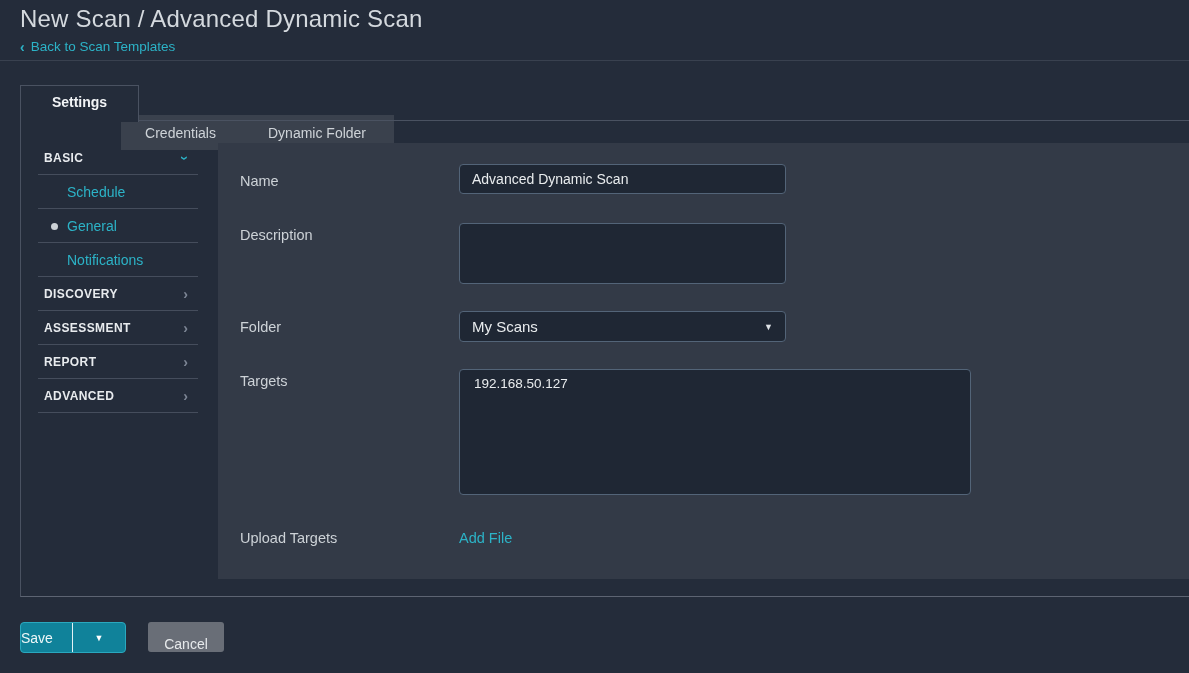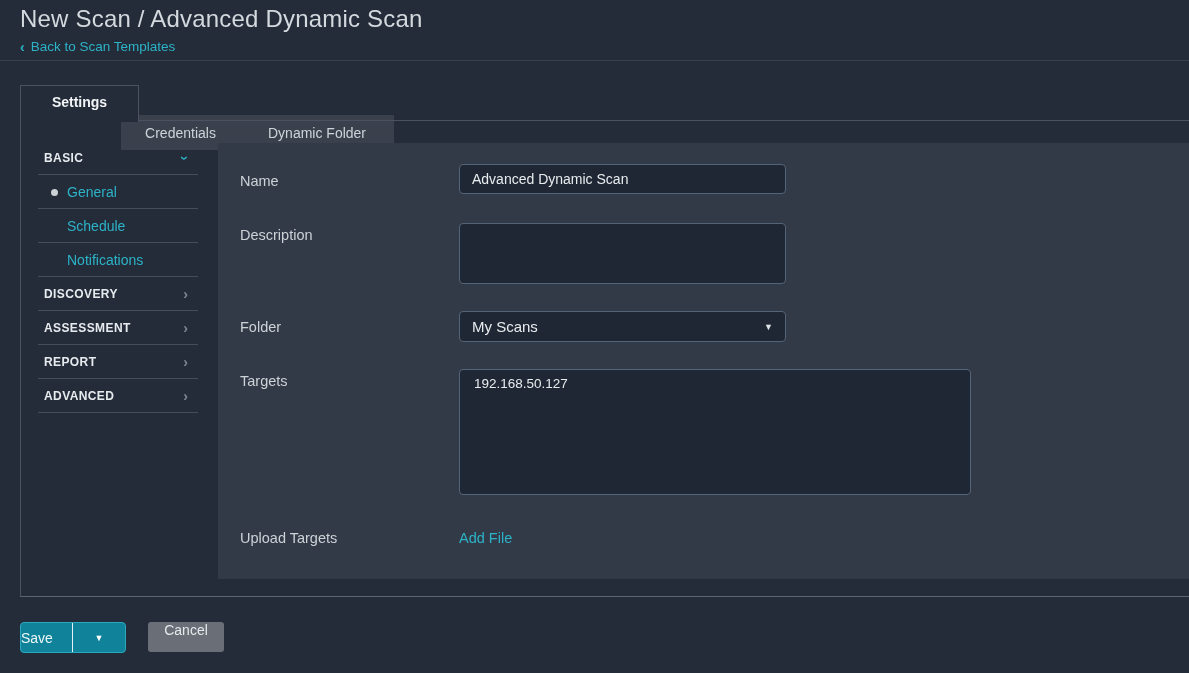--- a/index.html
+++ b/index.html
@@ -107,21 +107,21 @@
     border-right: 1px solid #e4f2f5;
   }
   .save-caret {
     flex: 1; display: flex; align-items: center; justify-content: center;
     color: #ffffff; font-size: 9px; cursor: pointer;
   }
   .cancel-button {
     position: absolute; left: 148px; top: 622px; width: 76px; height: 30px;
     background: #696e77; border: none; border-radius: 3px;
     color: #e6e9eb; font-size: 14px; font-family: "Liberation Sans", sans-serif;
-    cursor: pointer; display: flex; align-items: flex-start; justify-content: center;
+    cursor: pointer; display: flex; align-items: flex-end; justify-content: center;
   }
 </style>
 </head>
 <body>
 
 <div class="page-header">
   <div class="page-title">New Scan / Advanced Dynamic Scan</div>
   <div class="back-link">
     <span class="back-chevron">‹</span>
     <span>Back to Scan Templates</span>
@@ -141,25 +141,25 @@
 </div>
 
 <div class="content-panel">
 
   <div class="sidebar">
     <div class="side-row">
       <span class="side-section-label">BASIC</span>
       <span class="side-chevron chevron-down-cyan">›</span>
     </div>
     <div class="side-row">
+      <span class="side-item">Schedule</span>
+    </div>
+    <div class="side-row">
       <span class="active-bullet"></span>
       <span class="side-item">General</span>
-    </div>
-    <div class="side-row">
-      <span class="side-item">Schedule</span>
     </div>
     <div class="side-row">
       <span class="side-item">Notifications</span>
     </div>
     <div class="side-row">
       <span class="side-section-label">DISCOVERY</span>
       <span class="side-chevron chevron-right-gray">›</span>
     </div>
     <div class="side-row">
       <span class="side-section-label">ASSESSMENT</span>

